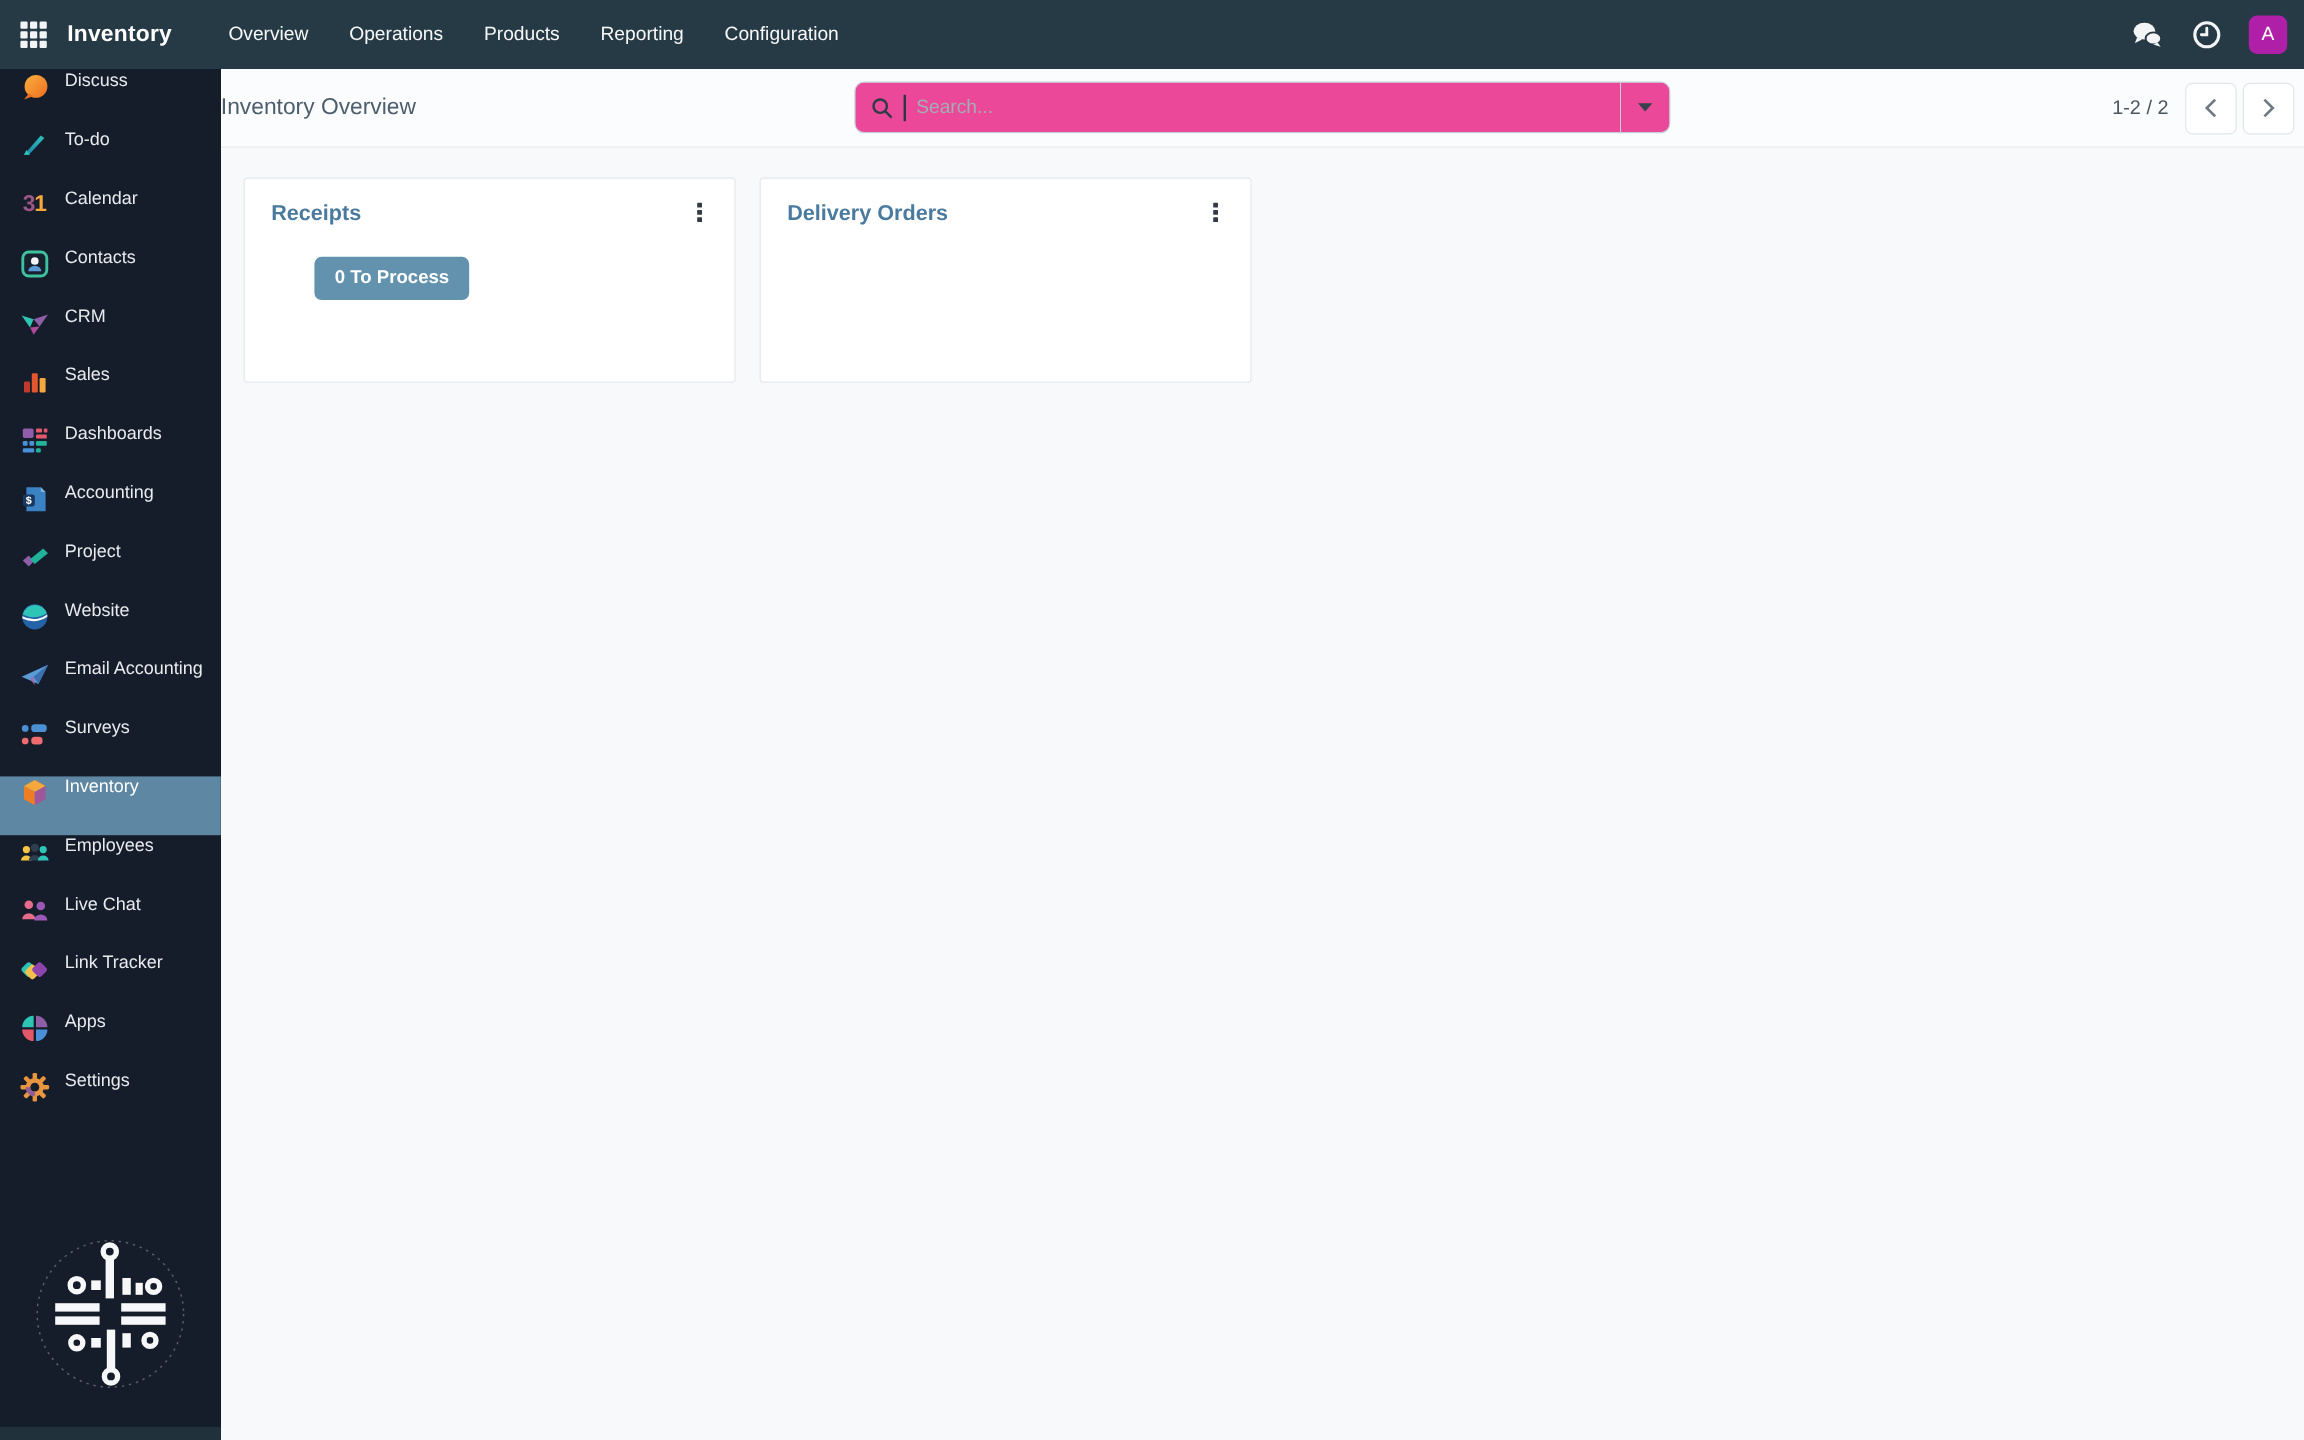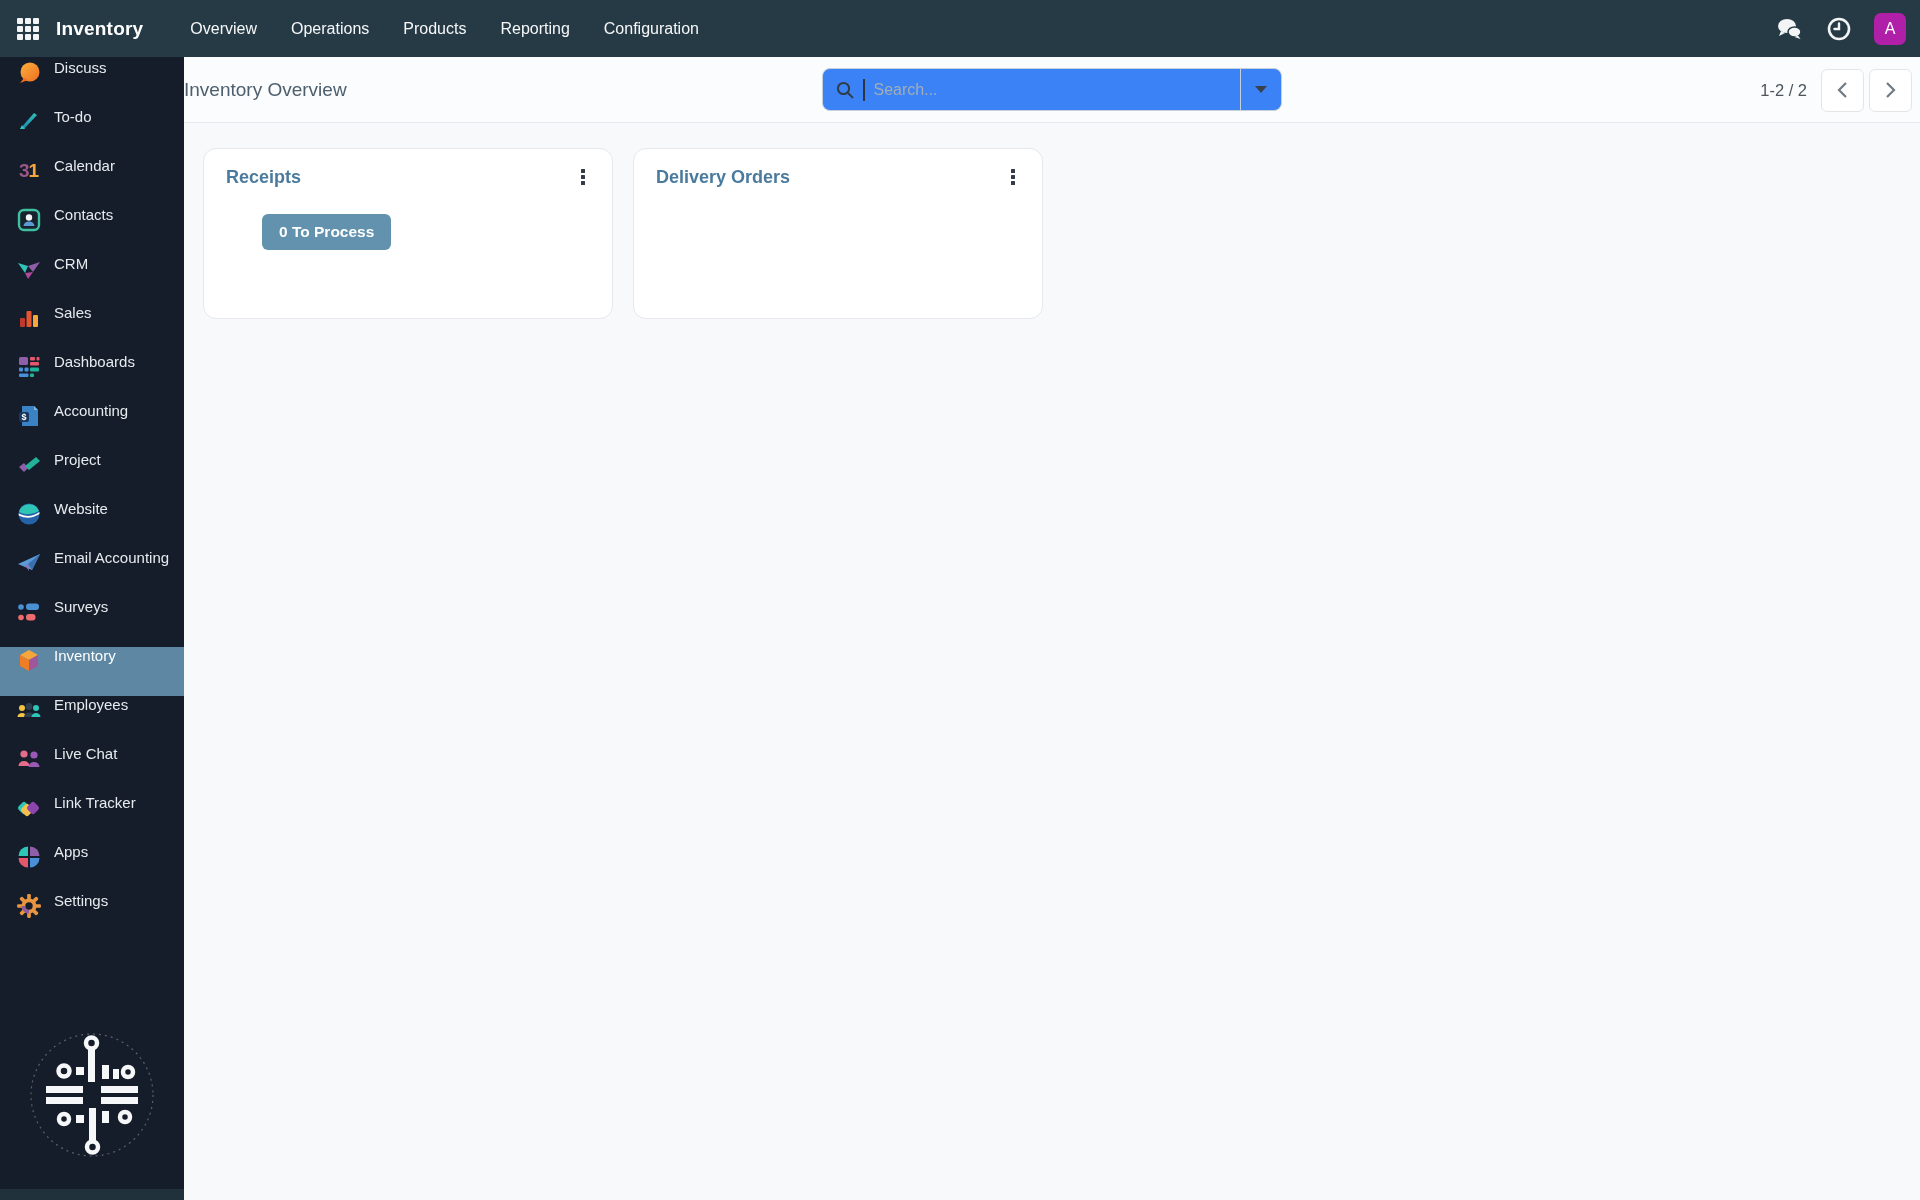--- a/index.html
+++ b/index.html
@@ -34,40 +34,40 @@
   .side-logo { position:absolute; left:26px; top:972px; width:132px; height:132px; }
   .side-bottom-strip { position:absolute; left:0; bottom:0; width:184px; height:11px; background:#20313b; }
 
   
   .main { position:absolute; left:184px; top:57px; width:1736px; height:1143px; background:#f8f9fa; }
   .control-panel { position:relative; height:66px; background:#fbfcfd;
     border-bottom:1px solid #e7e9ec; display:flex; align-items:center; }
   .page-title { font-size:19px; color:#4d5e6c; font-weight:400; }
 
   .searchbox { position:absolute; left:50%; transform:translateX(-50%); top:11px;
-    width:460px; height:43px; background:#3b82f6; border:1px solid #c5d1da; border-radius:8px;
+    width:680px; height:43px; background:#ec4899; border:1px solid #c5d1da; border-radius:8px;
     display:flex; align-items:center; }
   .search-left { flex:1; display:flex; align-items:center; padding-left:13px; gap:9px; }
   .search-caret { width:1.5px; height:22px; background:#2c3540; }
   .search-input { border:none; outline:none; flex:1; font-size:16px; color:#333;
     font-family:"Liberation Sans",sans-serif; background:transparent; }
   .search-input::placeholder { color:#a3adb5; }
   .search-toggle { width:41px; align-self:stretch; border-left:1px solid #c5d1da;
     display:flex; align-items:center; justify-content:center; cursor:pointer; border-radius:0 8px 8px 0; }
   .caret-down { width:0; height:0; border-left:6px solid transparent; border-right:6px solid transparent;
     border-top:7px solid #37424c; }
 
   .pager { position:absolute; right:8px; top:0; height:66px; display:flex; align-items:center; gap:14px;justify-content:flex-end; }
   .pager-range { font-size:16.5px; color:#4b555e; }
   .pager-btns { display:flex; gap:5px; }
   .pager-btn { width:43px; height:43px; background:#fff; border:1px solid #e3e6e9; border-radius:6px;
     display:flex; align-items:center; justify-content:center; cursor:pointer; }
 
   .cards-area { display:flex; gap:20px; padding:25px 0 0 19px; }
-  .dash-card { width:410px; height:171px; background:#fff; border:1px solid #e6e8eb; border-radius:13px;
+  .dash-card { width:410px; height:171px; background:#fff; border:1px solid #e6e8eb; border-radius:3px;
     padding:18px 22px; position:relative; }
   .card-title { font-size:18px; font-weight:600; color:#4a7a9d; cursor:pointer; display:inline-block; }
   .kebab { position:absolute; top:16px; right:18px; width:22px; height:24px;
     display:flex; flex-direction:column; align-items:center; justify-content:center; gap:2.5px; cursor:pointer; }
   .kebab span { width:3.5px; height:3.5px; background:#343b46; border-radius:0.5px; }
   .card-body { margin-top:26px; display:flex; align-items:center;padding-left:36px; }
   .process-btn { background:#6292ad; color:#fff; border:none; border-radius:6px;
     padding:9px 17px; font-size:15.5px; font-weight:700; cursor:pointer;
     font-family:"Liberation Sans",sans-serif; }
   .late-link { margin-left:93px; font-size:16.5px; color:#4a7a9d; cursor:pointer; }

